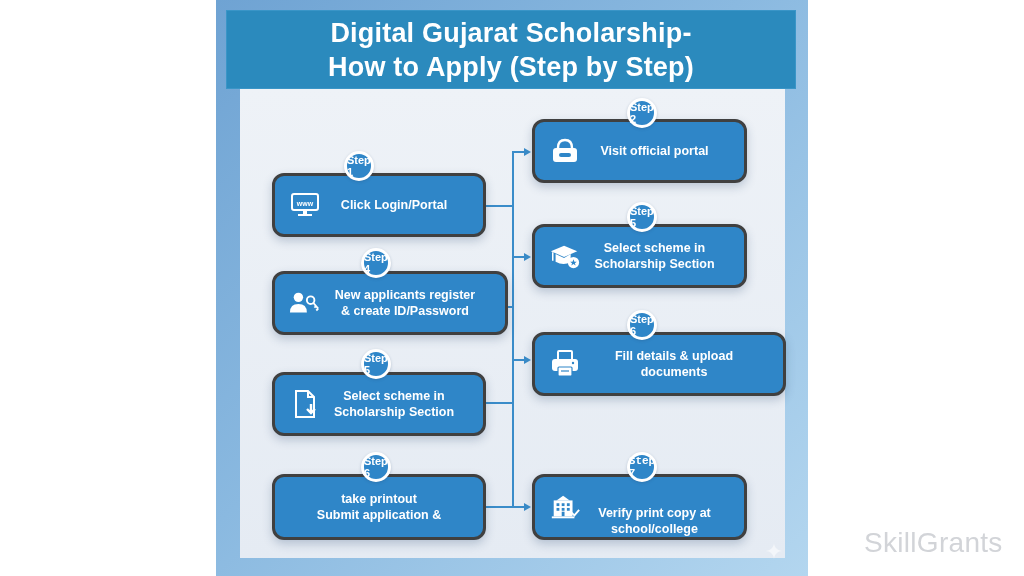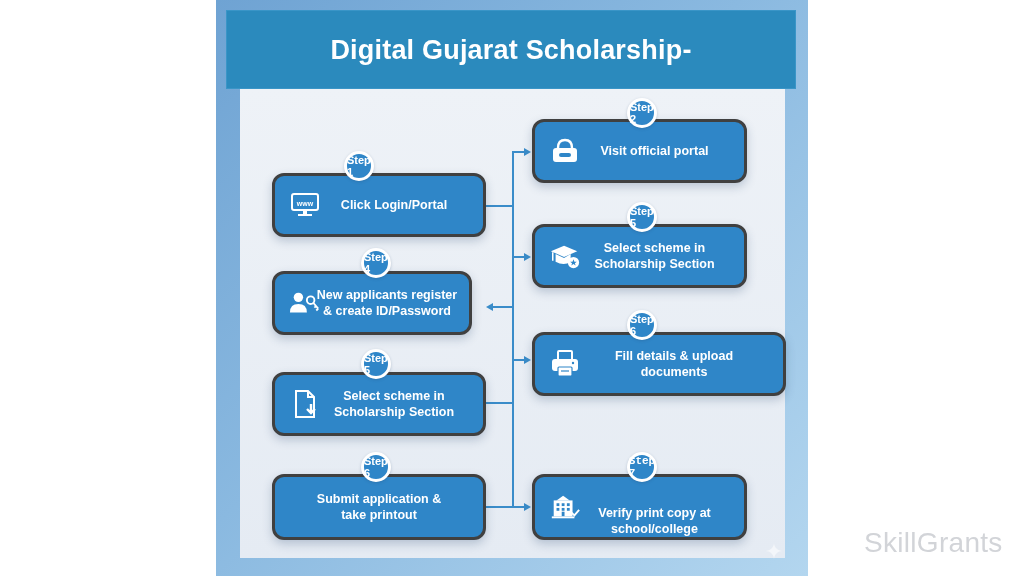--- a/index.html
+++ b/index.html
@@ -70,20 +70,21 @@
       color: #d2d4d8; font-weight: normal; font-size: 28px; letter-spacing: 0.3px;
     }
   </style>
 </head>
 <body>
 
 <div class="frame">
   <div class="inner"></div>
   <div class="title-bar">
     <span>Digital Gujarat Scholarship-</span>
+    <span>How to Apply (Step by Step)</span>
   </div>
 </div>
 
 <div class="connector" style="left:512px; top:151px; width:2px; height:357px;"></div>
 <div class="connector" style="left:484px; top:205px; width:29px; height:2px;"></div>
 <div class="connector" style="left:512px; top:151px; width:14px; height:2px;"></div>
 <div class="arrow-r" style="left:524px; top:148px;"></div>
 <div class="connector" style="left:512px; top:256px; width:14px; height:2px;"></div>
 <div class="arrow-r" style="left:524px; top:253px;"></div>
 <div class="connector" style="left:492px; top:306px; width:21px; height:2px;"></div>
@@ -103,21 +104,21 @@
       <rect x="13" y="18" width="4" height="4" fill="#fff"></rect>
       <rect x="8" y="22" width="14" height="2" fill="#fff"></rect>
     </svg>
   </div>
   <div class="label">
       <span>Click Login/Portal</span>
     </div>
 </div>
 
 <div class="badge" style="left:361px; top:248px;">Step 4</div>
-<div class="card" style="left:272px; top:271px; width:200px; height:64px;">
+<div class="card" style="left:272px; top:271px; width:236px; height:64px;">
   <div class="icon">
     <svg width="34" height="28" viewBox="0 0 34 28">
       <circle cx="10" cy="8" r="5" fill="#fff"></circle>
       <path d="M1 24 Q1 15 10 15 Q19 15 19 24 Z" fill="#fff"></path>
       <circle cx="23" cy="11" r="4" fill="none" stroke="#fff" stroke-width="2"></circle>
       <path d="M26 14 L31 20 M29 17 L27 19 M31 20 L29 22" stroke="#fff" stroke-width="2" fill="none"></path>
     </svg>
   </div>
   <div class="label">
     <span>New applicants register</span>
@@ -136,22 +137,22 @@
   </div>
   <div class="label">
     <span>Select scheme in</span>
     <span>Scholarship Section</span>
   </div>
 </div>
 
 <div class="badge" style="left:361px; top:452px;">Step 6</div>
 <div class="card" style="left:272px; top:474px; width:214px; height:66px;">
   <div class="label" style="padding-left:10px;">
+    <span>take printout</span>
     <span>Submit application &amp;</span>
-    <span>take printout</span>
   </div>
 </div>
 
 <div class="badge" style="left:627px; top:98px;">Step 2</div>
 <div class="card" style="left:532px; top:119px; width:215px; height:64px;">
   <div class="icon">
     <svg width="30" height="28" viewBox="0 0 30 28">
       <path d="M8 11 Q8 3 15 3 Q22 3 22 11" fill="none" stroke="#fff" stroke-width="2.4"></path>
       <rect x="3" y="11" width="24" height="14" rx="3" fill="#fff"></rect>
       <rect x="9" y="16" width="12" height="4" rx="2" fill="#2f86c8"></rect>

